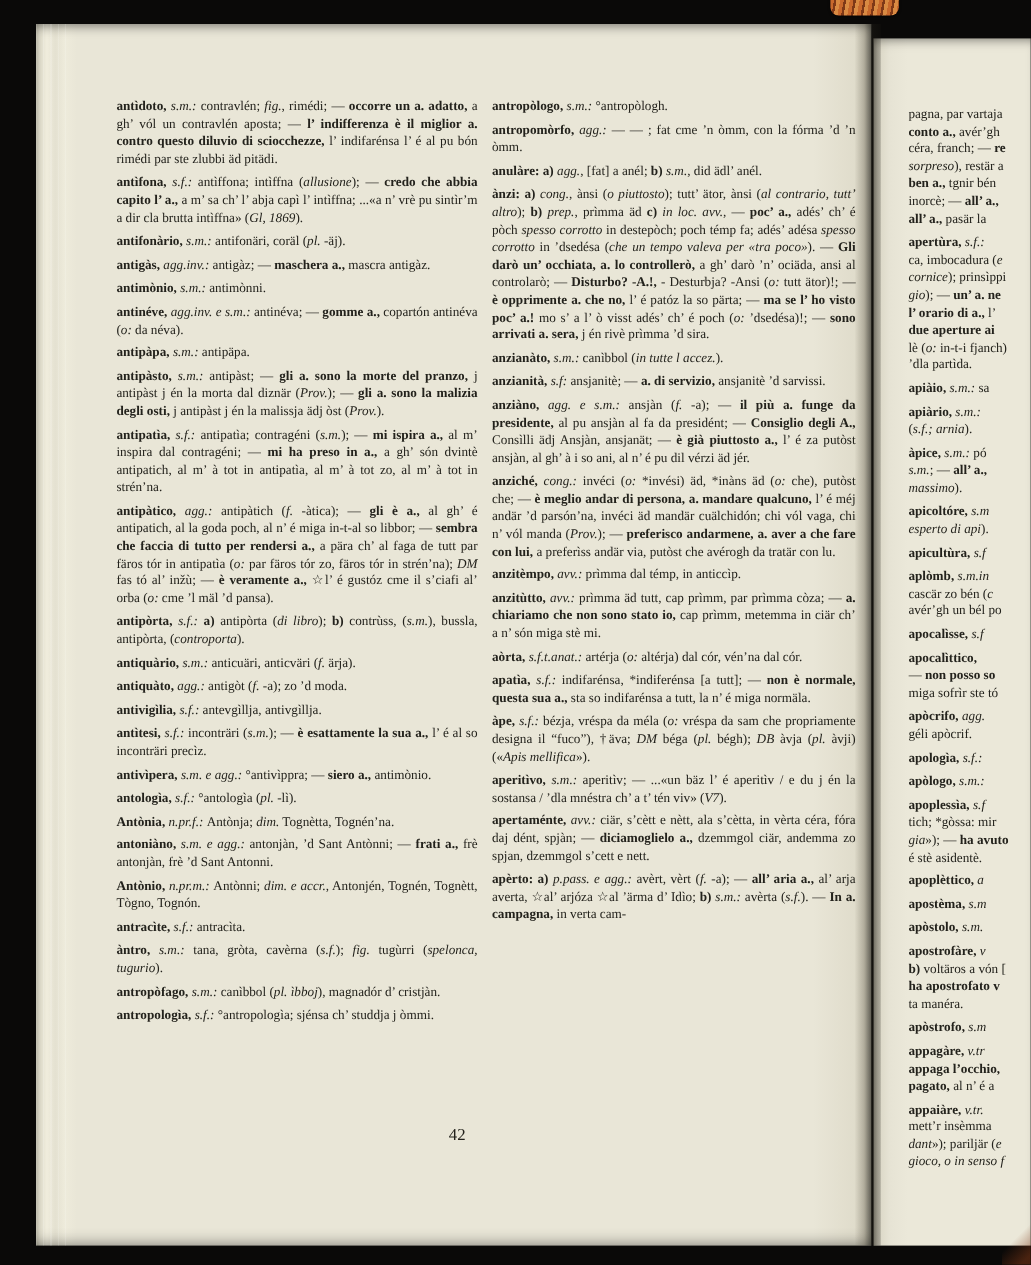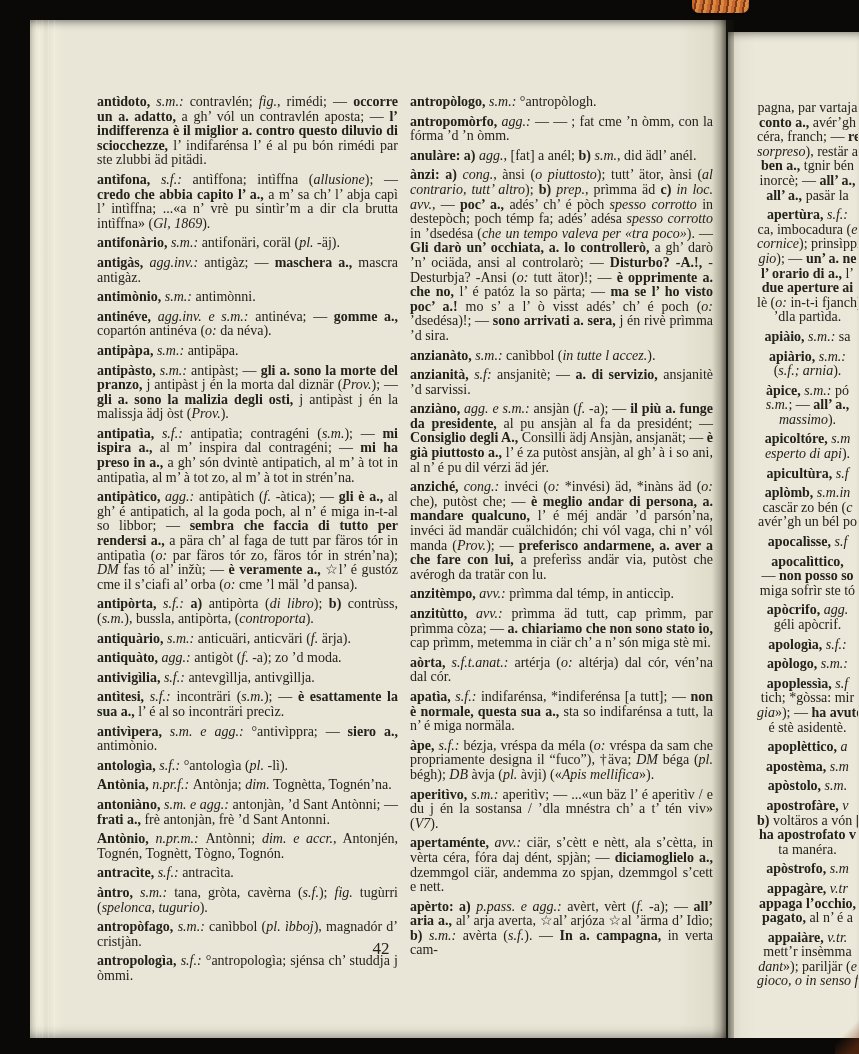--- a/index.html
+++ b/index.html
@@ -37,33 +37,33 @@
     background: repeating-linear-gradient(100deg,
       var(--headband,#c8682c) 0 3px, #7e3817 3px 5px, #d98a42 5px 8px);
     box-shadow: 0 1px 2px rgba(0,0,0,.6);
   }
   .cover-hint {
     position:absolute; right:0; bottom:0; width:24px; height:34px; z-index:2;
     background: linear-gradient(135deg, rgba(120,50,20,0) 40%, rgba(125,55,22,.55) 85%);
   }
   .col {
     position:absolute; color: var(--ink,#23221c);
-    font-size:14px; line-height:14.6px;margin-top:13px;
+    font-size:11px; line-height:14.6px;
   }
   .col p.entry { text-align:justify; margin:0 0 5px 0; }
   #col1 { left:67px;  top:62px; width:301px; }
   #col2 { left:380px; top:62px; width:303px; }
   #col3 { left:29px;  top:56px; width:101px; height:942px; overflow:hidden; }
-  .frag-line { white-space:nowrap;text-align:center; }
+  .frag-line { white-space:nowrap; }
   .frag-line.gap { margin-top:5px; }
   .b  { font-weight:bold; }
   .i  { font-style:italic; }
   .pagenum {
     position:absolute; left:331px; top:919px; width:40px; text-align:center;
-    font-size:17px; color: var(--ink,#23221c);
+    font-size:14px; color: var(--ink,#23221c);
   }
 </style>
 </head>
 <body>
 
 <div style="position:absolute;inset:0;">
 
   <div class="page page-left">
     <div class="edge-lines"></div>
     <div class="col" id="col1">

